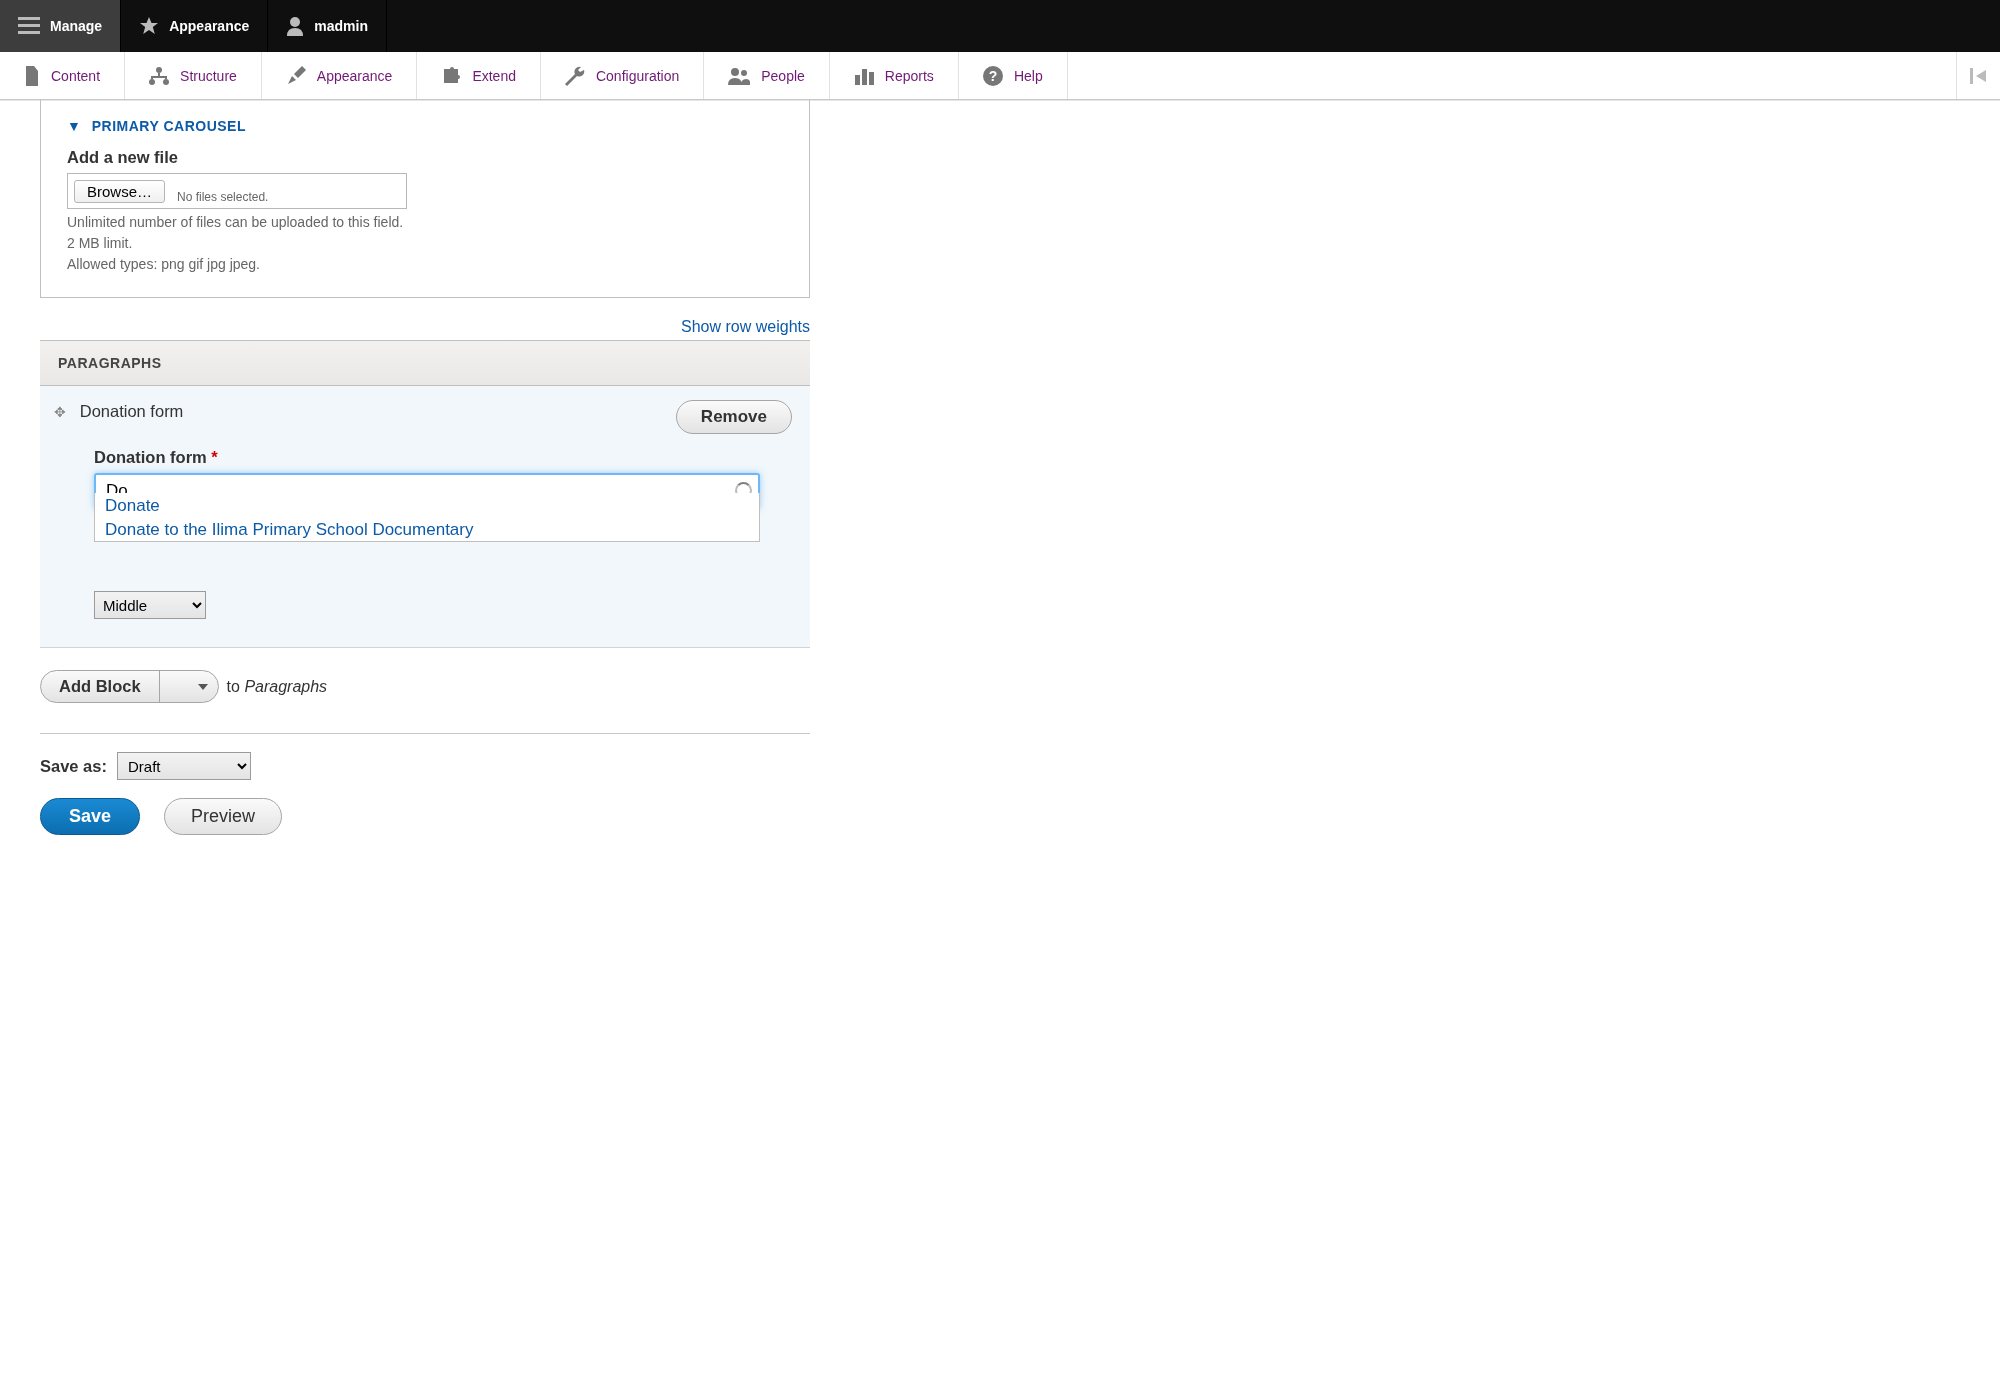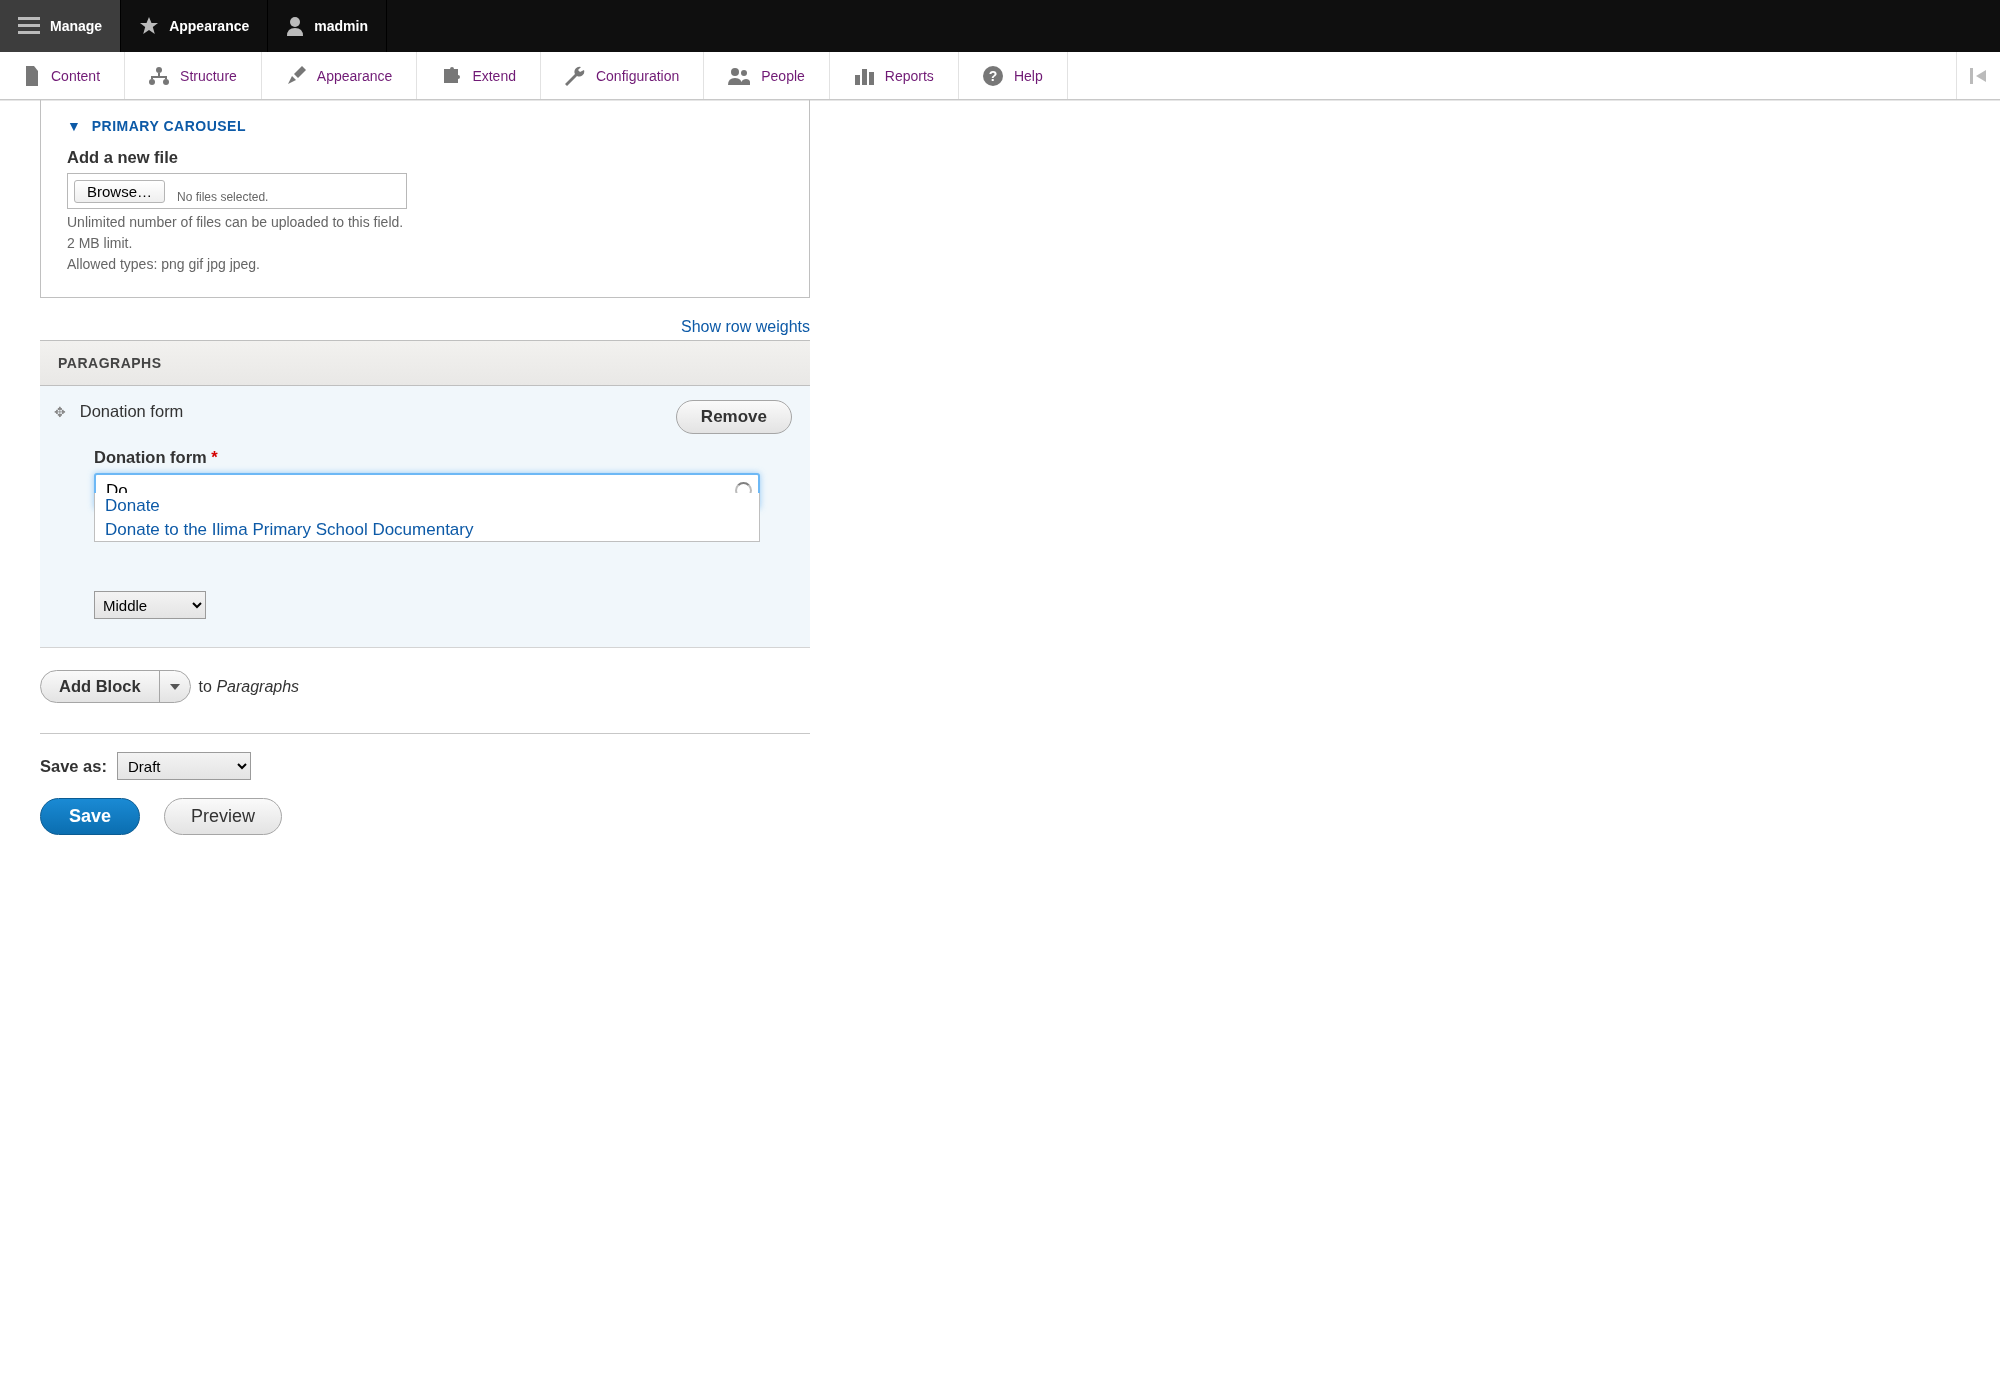--- a/index.html
+++ b/index.html
@@ -38,21 +38,21 @@
   .inner-field { margin:14px 0 8px 40px; }
   .req-star { color:#d40000; }
   .auto-input { width: 666px; height:36px; border:2px solid #6db8f5; border-radius:3px; padding:2px 34px 2px 10px; font-size:17px; outline:none; box-shadow:0 0 6px rgba(109,184,245,.7); background:#fff; }
   .auto-wrap { position:relative; display:inline-block; }
   .throbber { position:absolute; right:8px; top:9px; width:17px; height:17px; border:2px solid #bcbcbc; border-top-color:#808080; border-radius:50%; }
   .suggest { position:absolute; left:0; top:20px; width:666px; border:1px solid #bfbfbf; border-top:none; background:#fff; z-index:5; }
   .suggest .opt { padding:3px 10px 1px; color:#0d5aa7; font-size:17px; cursor:pointer; }
   .pos-select { margin:74px 0 0 40px; width:112px; height:28px; border:1px solid #9b9b9b; background:linear-gradient(#f3f3f3,#e4e4e4); font-size:15px; padding:0 4px;}
   
   .add-row { margin: 22px 0 18px; display:flex; align-items:center; gap:8px; border-bottom:1px solid #c7c7c7; padding-bottom:30px;}
-  .split-btn { display:flex; border:1px solid #a6a6a6; border-radius:18px; overflow:hidden; background:linear-gradient(#fafafa,#e3e3e3); }
+  .split-btn { display:flex; border:1px solid #a6a6a6; border-radius:18px; overflow:hidden; background:linear-gradient(#fafafa,#e3e3e3);gap:28px; }
   .split-btn .main { padding:6px 18px; font-weight:700; font-size:16.5px; border-right:1px solid #a6a6a6; cursor:pointer;}
   .split-btn .caret { width:30px; display:flex; align-items:center; justify-content:center; cursor:pointer;}
   .to-label { font-size:16px; }
   .to-label em { font-style:italic; }
   
   .saveas-row { margin: 10px 0 18px; display:flex; align-items:center; gap:10px; }
   .saveas-row label { font-weight:700; font-size:16.5px; }
   .state-select { width:134px; height:28px; border:1px solid #9b9b9b; background:linear-gradient(#f3f3f3,#e4e4e4); font-size:15px; padding:0 6px;}
   
   .actions { display:flex; gap:24px; }

